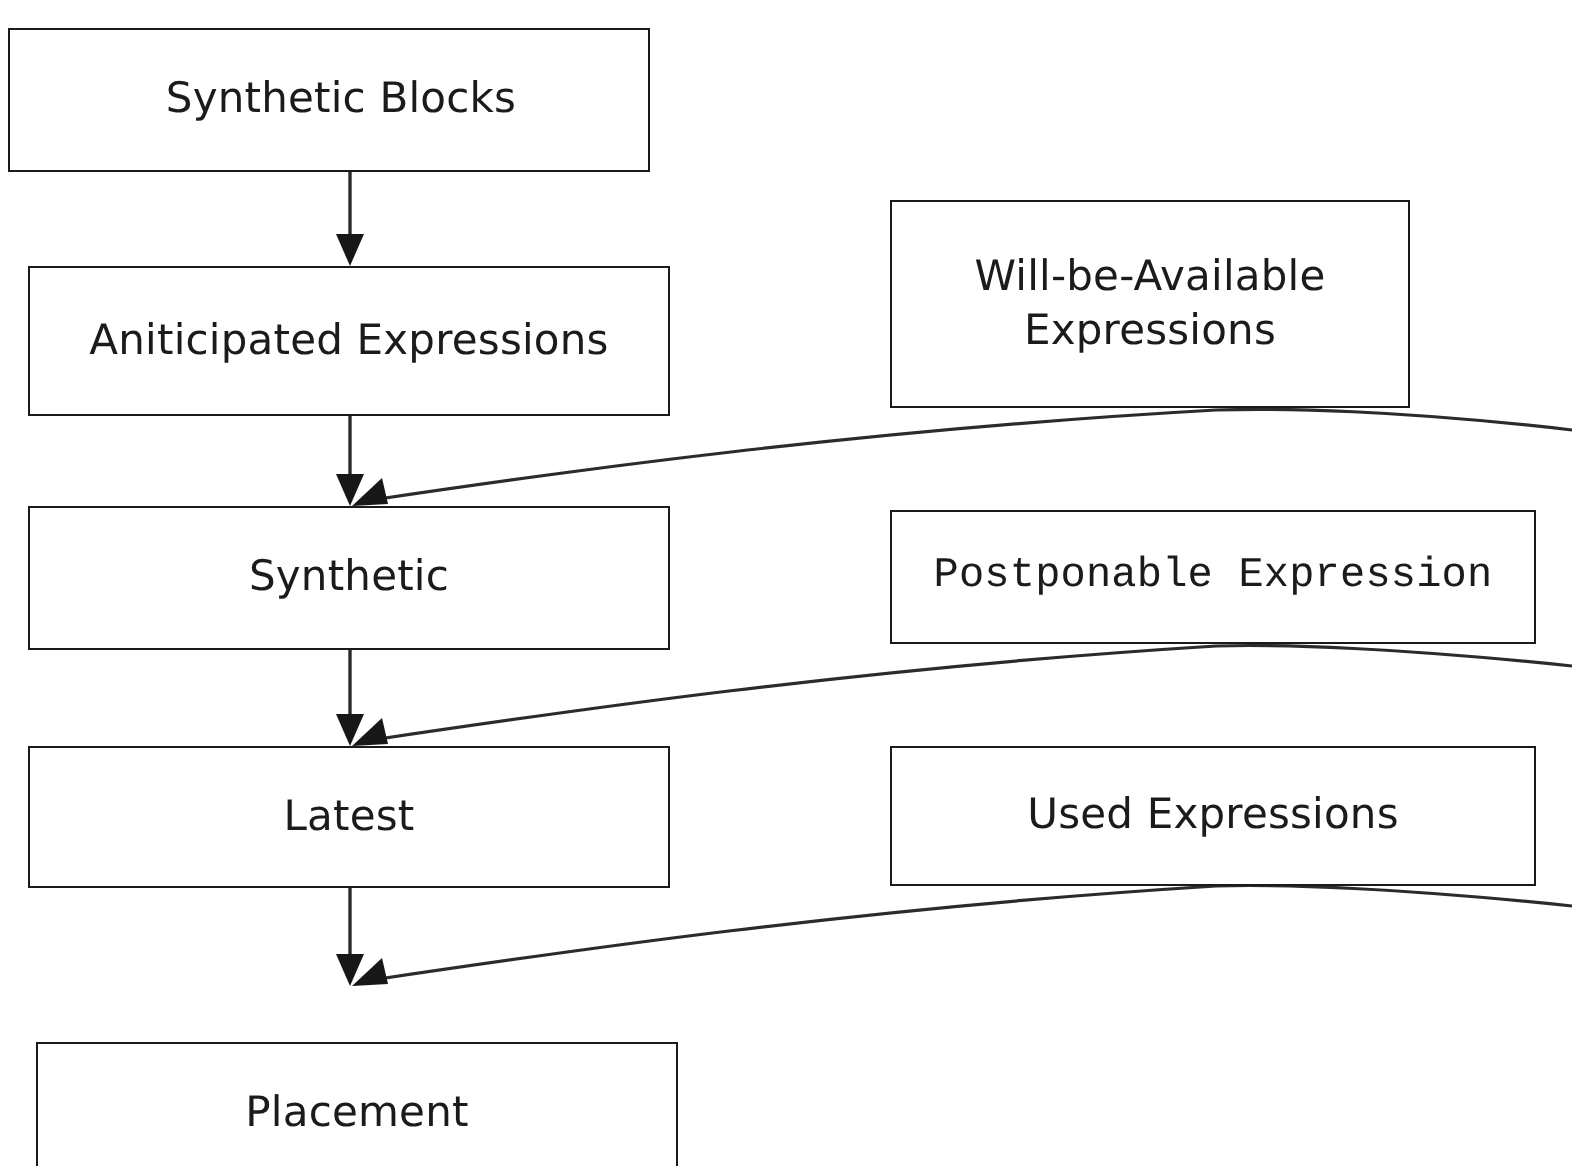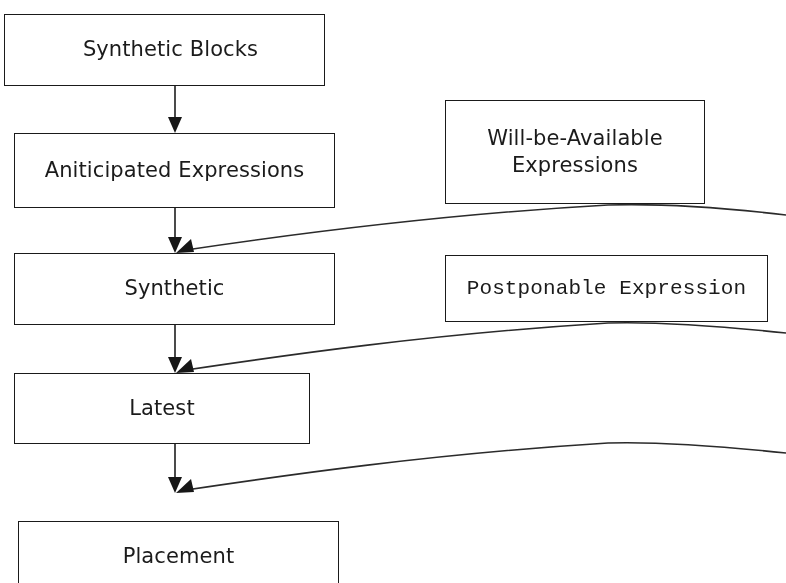--- a/index.html
+++ b/index.html
@@ -93,31 +93,34 @@
   </div>
 
   <div class="node" style="left:14px; top:133px; width:321px; height:75px;">
     <span class="node-label">Aniticipated Expressions</span>
   </div>
 
   <div class="node" style="left:14px; top:253px; width:321px; height:72px;">
     <span class="node-label">Synthetic</span>
   </div>
 
-  <div class="node" style="left:14px; top:373px; width:296px; height:71px;align-items:center;">
+  <div class="node" style="left:14px; top:373px; width:321px; height:71px;align-items:center;">
     <span class="node-label">Latest</span>
   </div>
 
   <div class="node" style="left:18px; top:493px; width:321px; height:72px;margin-top:28px;">
     <span class="node-label">Placement</span>
   </div>
 
   <div class="node" style="left:445px; top:100px; width:260px; height:104px;">
     <span class="node-label">Will-be-Available
 Expressions</span>
   </div>
 
   <div class="node" style="left:445px; top:255px; width:323px; height:67px;font-family:Liberation Mono, monospace;">
     <span class="node-label">Postponable Expression</span>
   </div>
 
+  <div class="node" style="left:445px; top:373px; width:323px; height:70px;">
+    <span class="node-label">Used Expressions</span>
+  </div>
 
 </div>
 
 </body></html>

